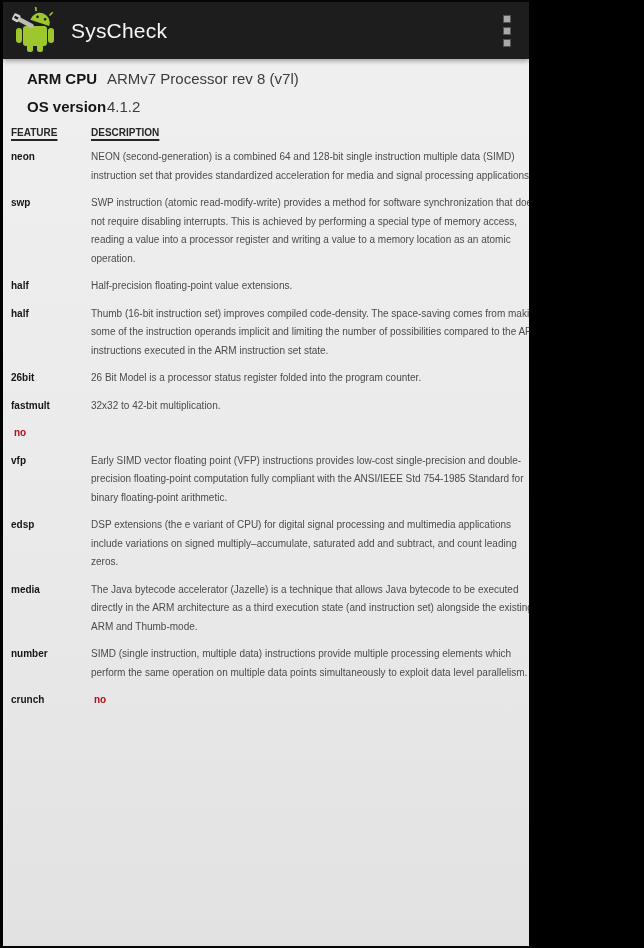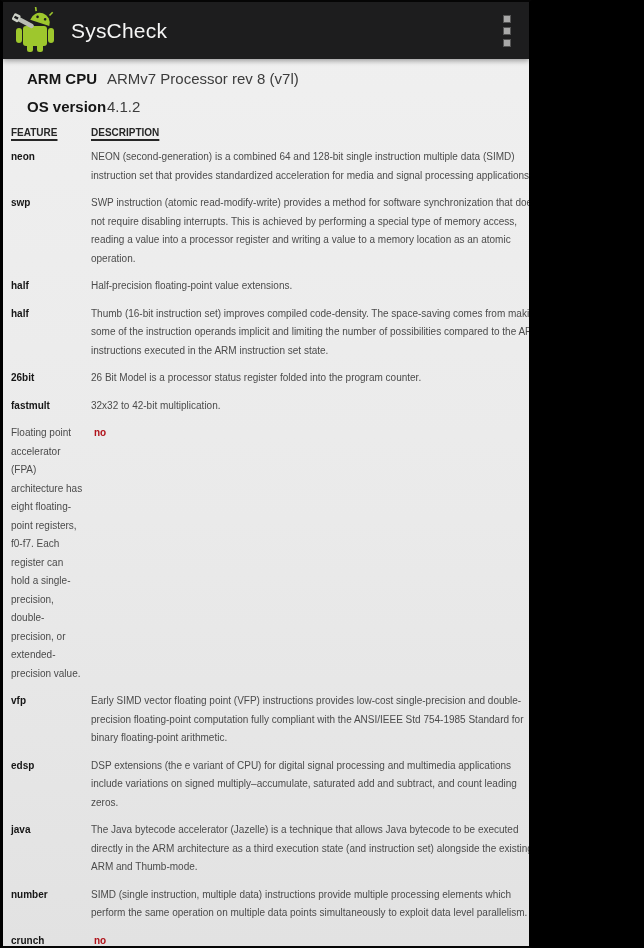--- a/index.html
+++ b/index.html
@@ -157,38 +157,37 @@
     <span class="supported-val" style="color: rgb(176, 18, 26);">no</span>
   </div>
 
   <div class="feature-row">
     <span class="feature-name">fastmult</span>
     <span class="feature-desc">32x32 to 42-bit multiplication.</span>
     <span class="supported-val" style="color: rgb(29, 145, 33);">yes</span>
   </div>
 
   <div class="feature-row">
-    <span class="feature-desc">Floating point accelerator (FPA) architecture has eight floating-point registers, f0-f7. Each register can hold a single-precision, double-precision, or extended-precision value.</span>
     <span class="supported-val" style="color: rgb(176, 18, 26);">no</span>
   </div>
 
   <div class="feature-row">
     <span class="feature-name">vfp</span>
     <span class="feature-desc">Early SIMD vector floating point (VFP) instructions provides low-cost single-precision and double-precision floating-point computation fully compliant with the ANSI/IEEE Std 754-1985 Standard for binary floating-point arithmetic.</span>
     <span class="supported-val" style="color: rgb(29, 145, 33);">yes</span>
   </div>
 
   <div class="feature-row">
     <span class="feature-name">edsp</span>
     <span class="feature-desc">DSP extensions (the e variant of CPU) for digital signal processing and multimedia applications include variations on signed multiply–accumulate, saturated add and subtract, and count leading zeros.</span>
     <span class="supported-val" style="color: rgb(29, 145, 33);">yes</span>
   </div>
 
   <div class="feature-row">
-    <span class="feature-name">java</span>
+    <span class="feature-name">media</span>
     <span class="feature-desc">The Java bytecode accelerator (Jazelle) is a technique that allows Java bytecode to be executed directly in the ARM architecture as a third execution state (and instruction set) alongside the existing ARM and Thumb-mode.</span>
     <span class="supported-val" style="color: rgb(176, 18, 26);">no</span>
   </div>
 
   <div class="feature-row">
     <span class="feature-name">number</span>
     <span class="feature-desc">SIMD (single instruction, multiple data) instructions provide multiple processing elements which perform the same operation on multiple data points simultaneously to exploit data level parallelism.</span>
     <span class="supported-val" style="color: rgb(176, 18, 26);">no</span>
   </div>
 

